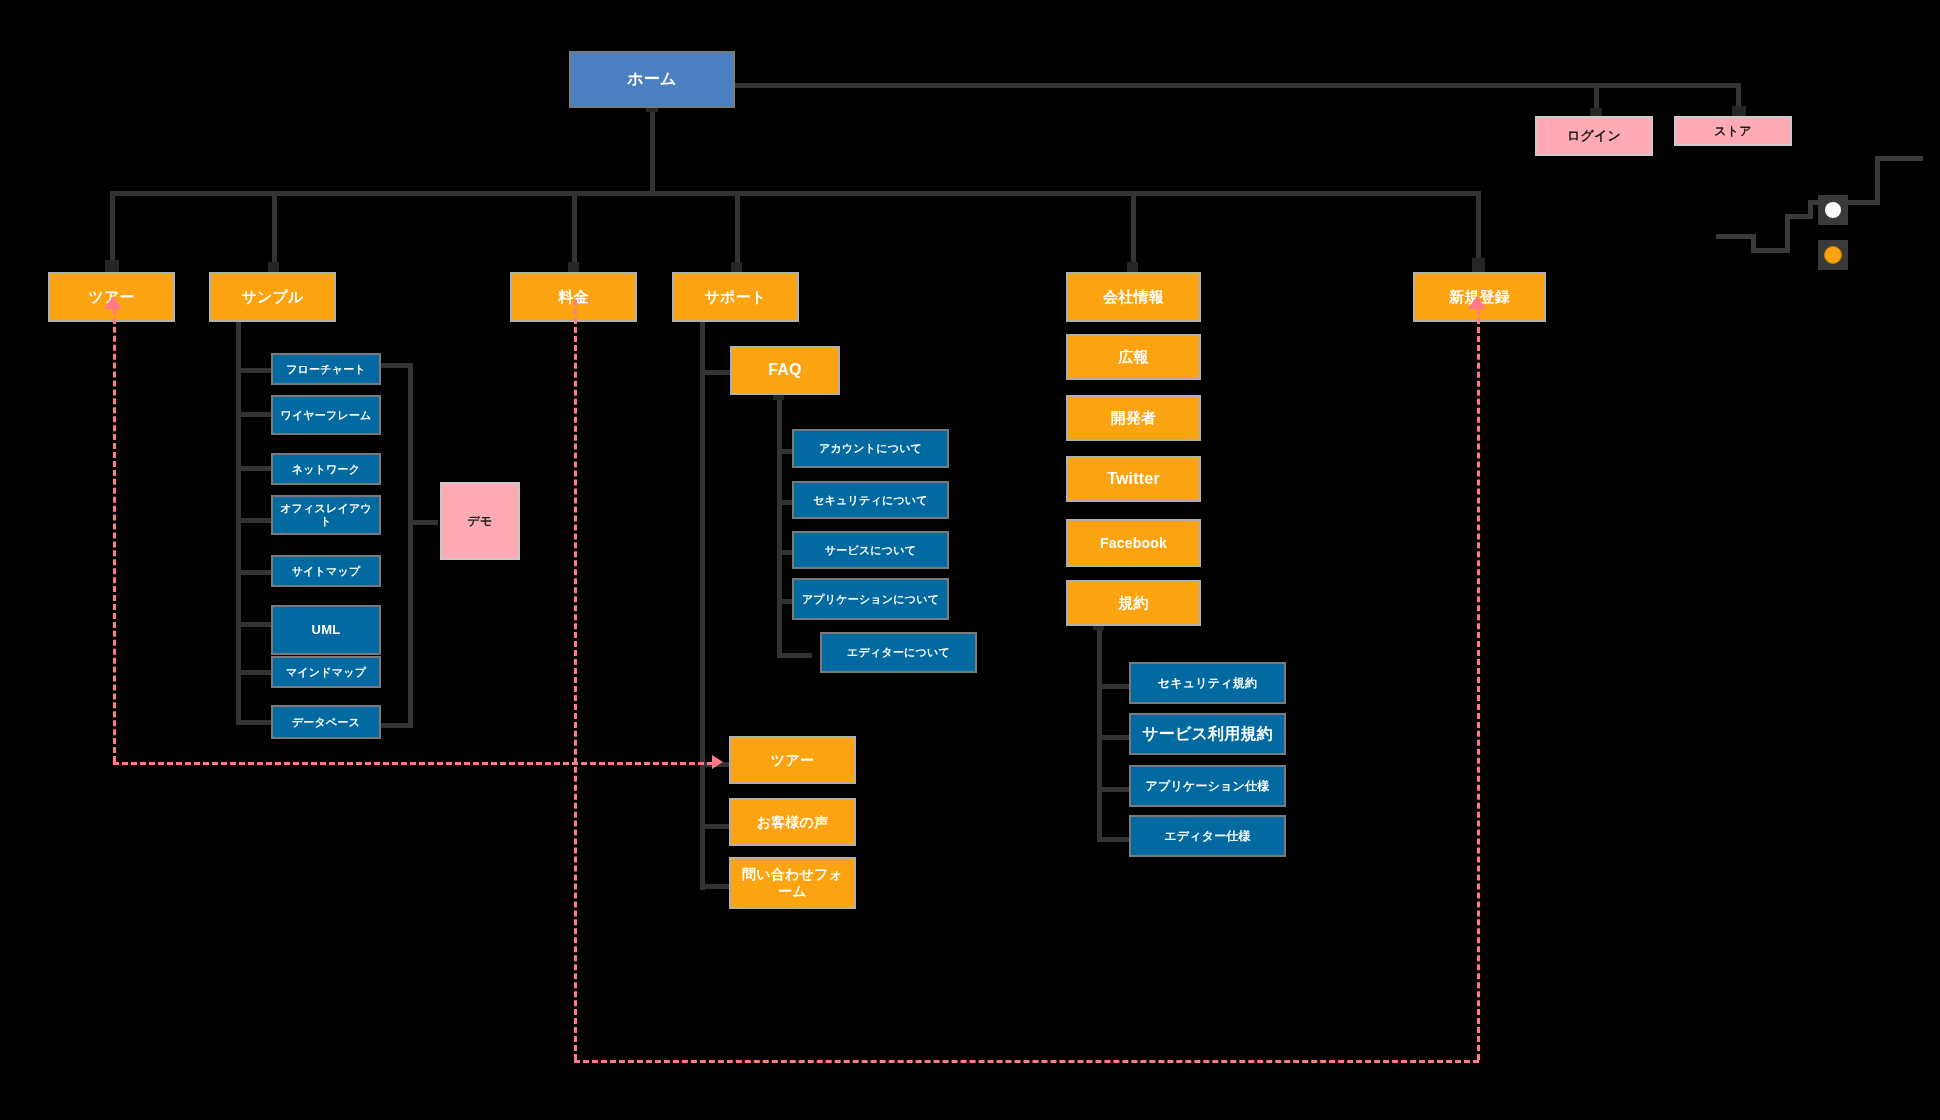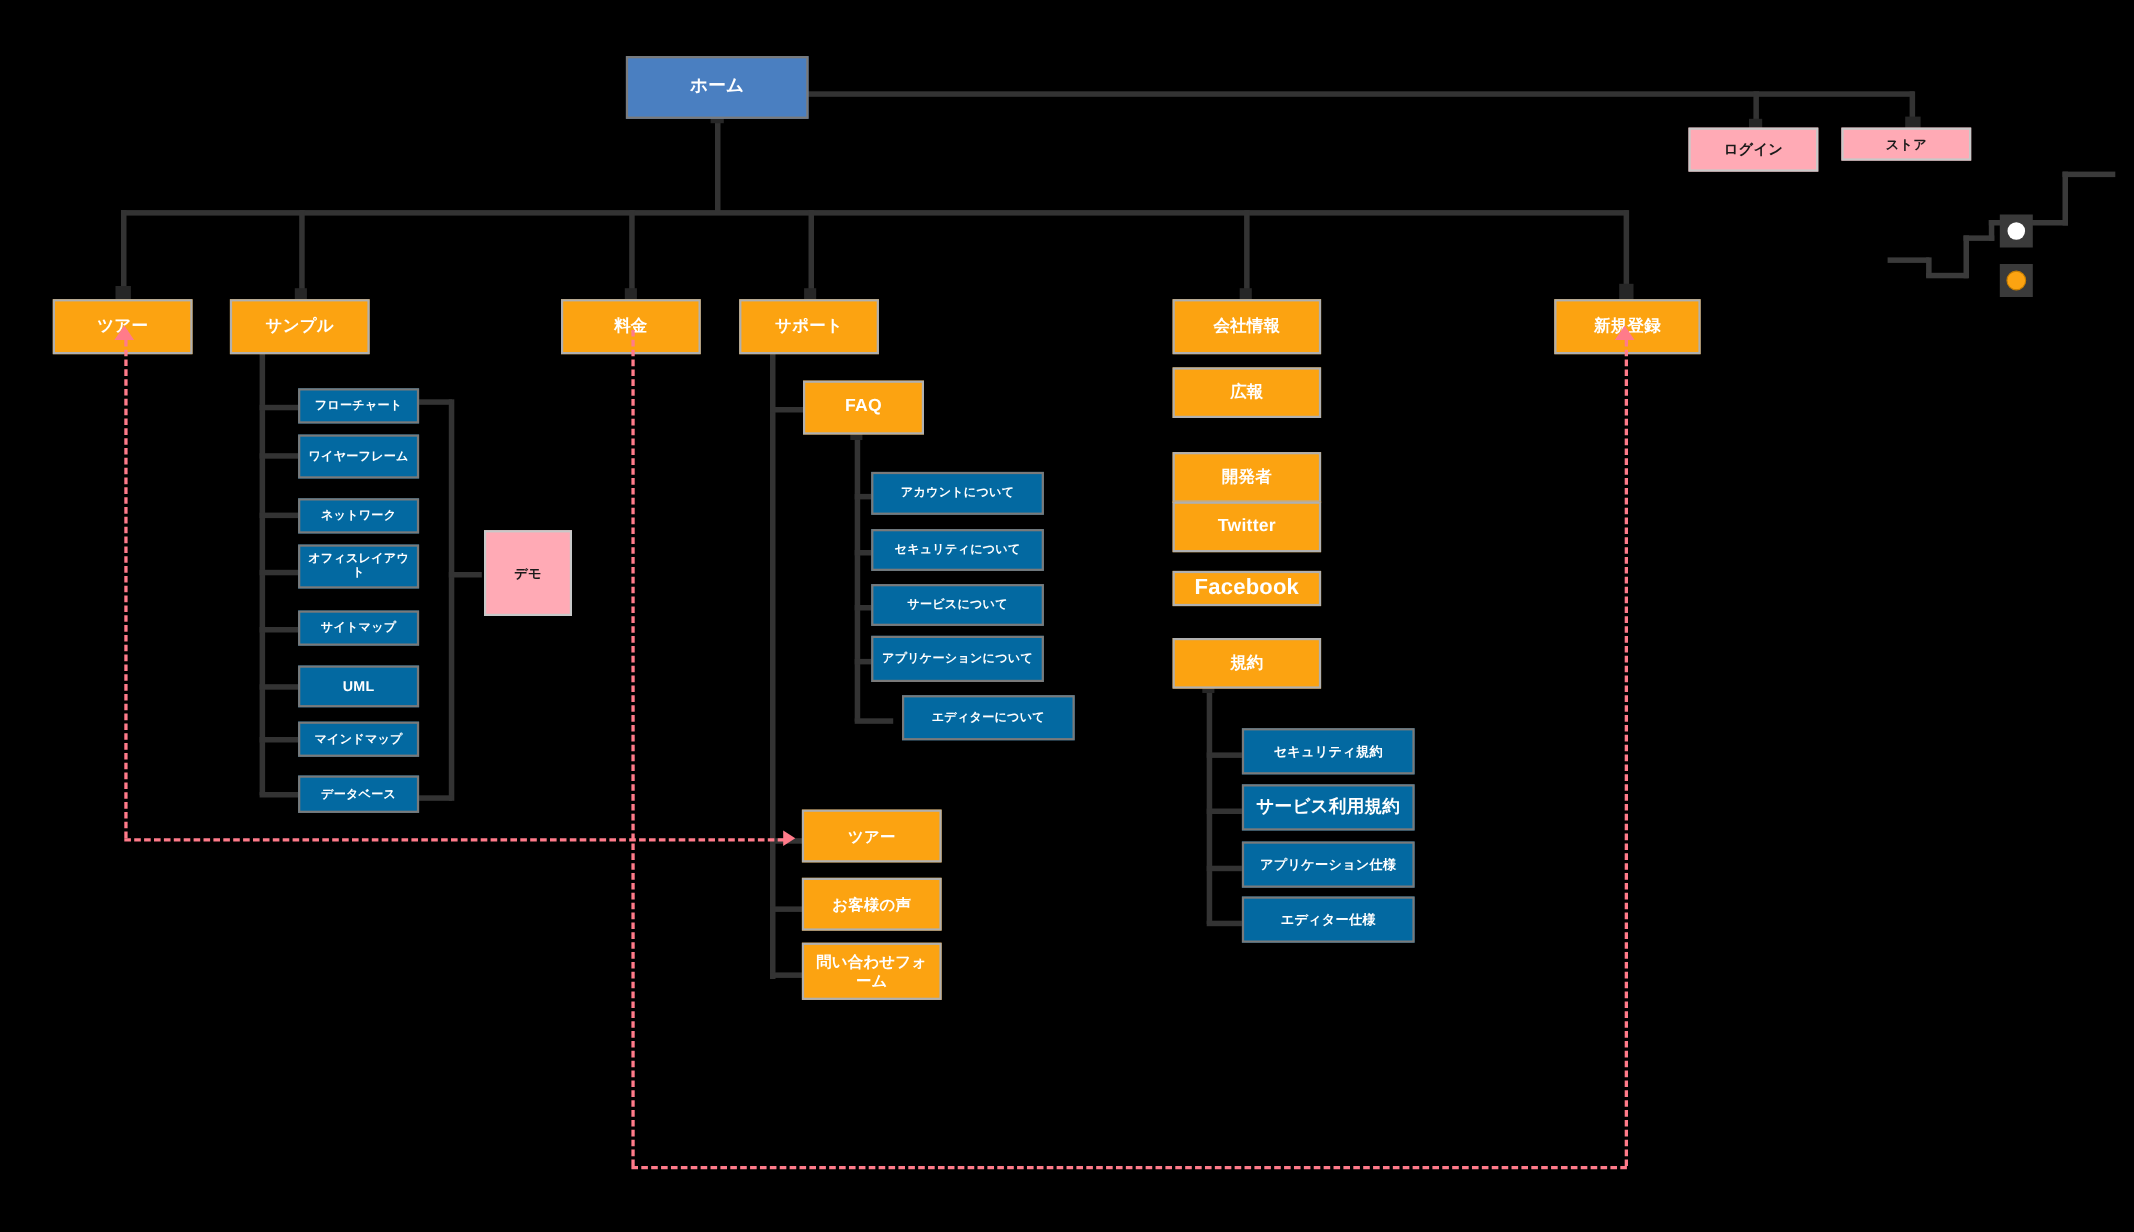--- a/index.html
+++ b/index.html
@@ -164,42 +164,42 @@
 
   <div class="node orange" style="left:1066px;top:272px;width:135px;height:50px;font-size:15px;">会社情報</div>
 
   <div class="node orange" style="left:1413px;top:272px;width:133px;height:50px;font-size:15px;">新規登録</div>
 
   <div class="node blue" style="left:271px;top:353px;width:110px;height:32px;font-size:11px;">フローチャート</div>
   <div class="node blue" style="left:271px;top:395px;width:110px;height:40px;font-size:11px;">ワイヤーフレーム</div>
   <div class="node blue" style="left:271px;top:453px;width:110px;height:32px;font-size:11px;">ネットワーク</div>
   <div class="node blue" style="left:271px;top:495px;width:110px;height:40px;font-size:11px;">オフィスレイアウト</div>
   <div class="node blue" style="left:271px;top:555px;width:110px;height:32px;font-size:11px;">サイトマップ</div>
-  <div class="node blue" style="left:271px;top:605px;width:110px;height:38px;font-size:13px;">UML</div>
+  <div class="node blue" style="left:271px;top:605px;width:110px;height:50px;font-size:13px;">UML</div>
   <div class="node blue" style="left:271px;top:656px;width:110px;height:32px;font-size:11px;">マインドマップ</div>
   <div class="node blue" style="left:271px;top:705px;width:110px;height:34px;font-size:11px;">データベース</div>
 
   <div class="node pink" style="left:440px;top:482px;width:80px;height:78px;font-size:12px;">デモ</div>
 
   <div class="node orange" style="left:730px;top:346px;width:110px;height:49px;font-size:16px;">FAQ</div>
 
   <div class="node blue" style="left:792px;top:429px;width:157px;height:39px;font-size:11px;">アカウントについて</div>
   <div class="node blue" style="left:792px;top:481px;width:157px;height:38px;font-size:11px;">セキュリティについて</div>
   <div class="node blue" style="left:792px;top:531px;width:157px;height:38px;font-size:11px;">サービスについて</div>
   <div class="node blue" style="left:792px;top:578px;width:157px;height:42px;font-size:11px;">アプリケーションについて</div>
   <div class="node blue" style="left:792px;top:632px;width:157px;height:41px;font-size:11px;margin-left:28px;">エディターについて</div>
 
   <div class="node orange" style="left:729px;top:736px;width:127px;height:48px;font-size:14px;">ツアー</div>
   <div class="node orange" style="left:729px;top:798px;width:127px;height:48px;font-size:14px;">お客様の声</div>
   <div class="node orange" style="left:729px;top:857px;width:127px;height:52px;font-size:14px;">問い合わせフォーム</div>
 
   <div class="node orange" style="left:1066px;top:334px;width:135px;height:46px;font-size:15px;">広報</div>
-  <div class="node orange" style="left:1066px;top:395px;width:135px;height:46px;font-size:15px;margin-top:16px;">開発者</div>
+  <div class="node orange" style="left:1066px;top:395px;width:135px;height:46px;font-size:15px;">開発者</div>
   <div class="node orange" style="left:1066px;top:456px;width:135px;height:46px;font-size:16px;">Twitter</div>
-  <div class="node orange" style="left:1066px;top:519px;width:135px;height:32px;font-size:20px;">Facebook</div>
+  <div class="node orange" style="left:1066px;top:519px;width:135px;height:48px;font-size:14px;">Facebook</div>
   <div class="node orange" style="left:1066px;top:580px;width:135px;height:46px;font-size:15px;">規約</div>
 
   <div class="node blue" style="left:1129px;top:662px;width:157px;height:42px;font-size:12px;">セキュリティ規約</div>
   <div class="node blue" style="left:1129px;top:713px;width:157px;height:42px;font-size:16px;">サービス利用規約</div>
   <div class="node blue" style="left:1129px;top:765px;width:157px;height:42px;font-size:12px;">アプリケーション仕様</div>
   <div class="node blue" style="left:1129px;top:815px;width:157px;height:42px;font-size:12px;">エディター仕様</div>
 
 </div>
 
 </body></html>

